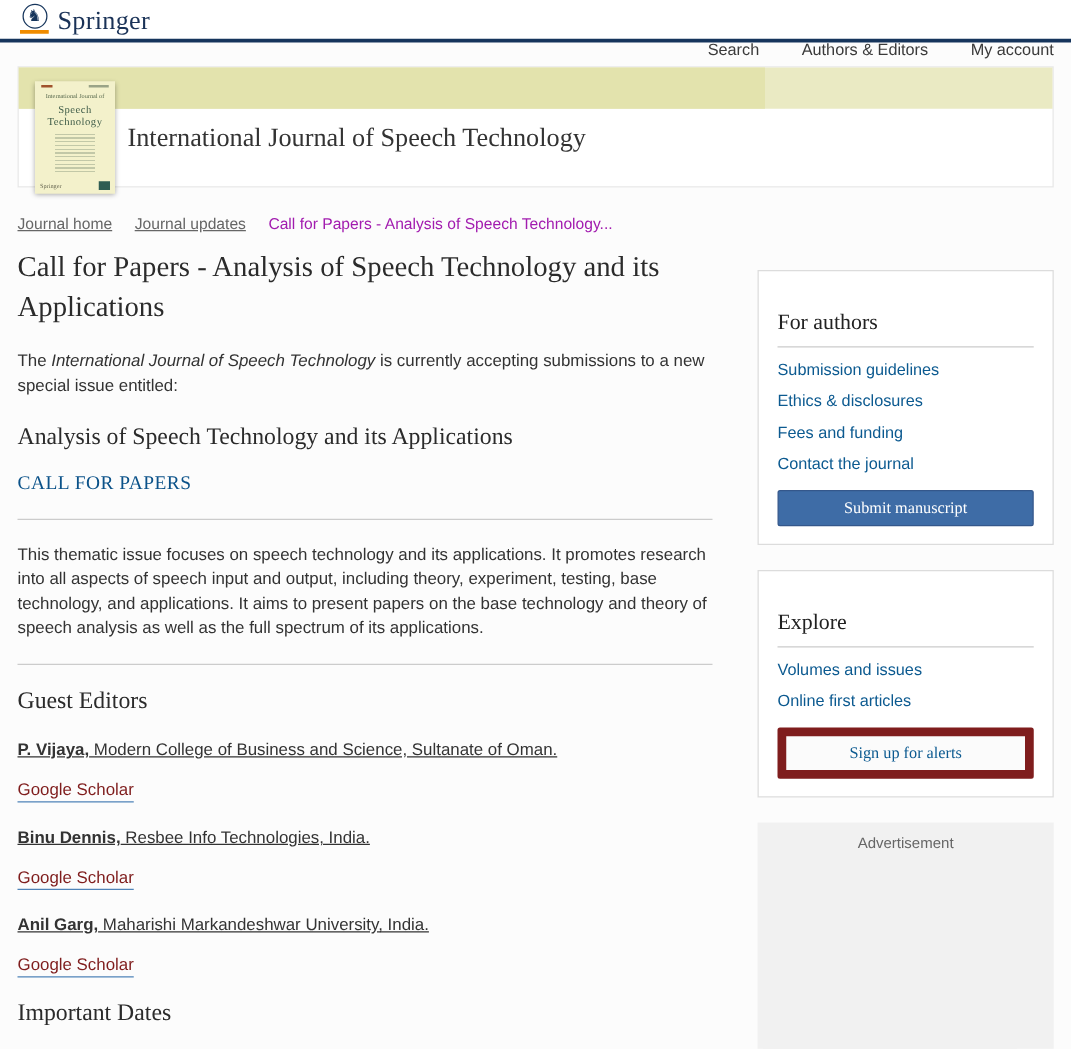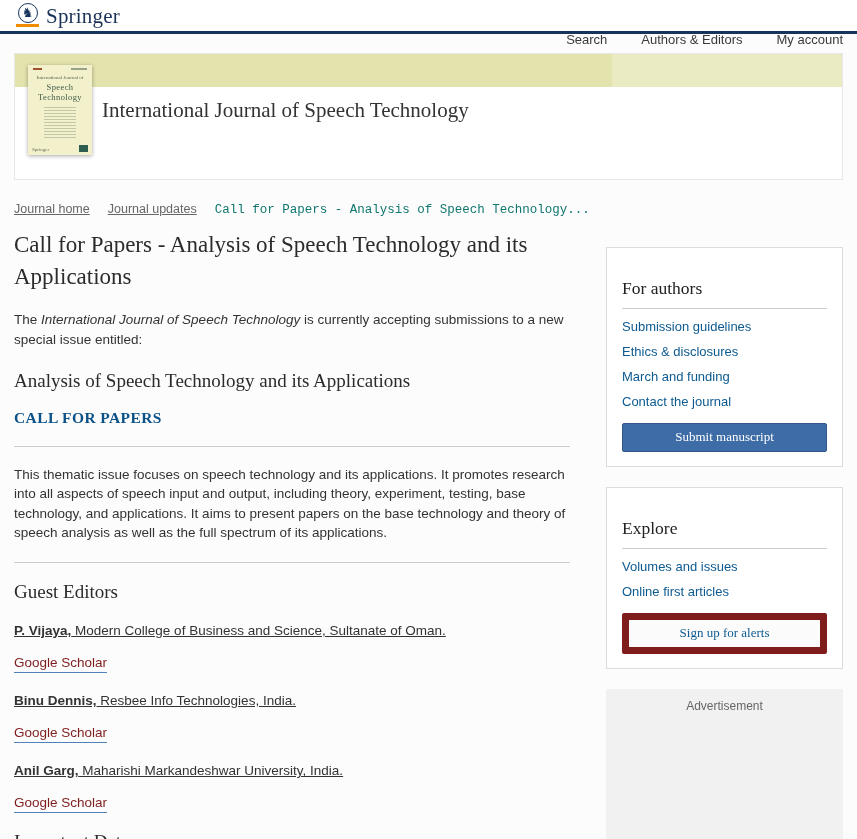--- a/index.html
+++ b/index.html
@@ -28,21 +28,21 @@
   .logo-underline { width:23px; height:3px; background:#f08c00; margin-top:1px; }
   .logo-text {
     font-family:"Liberation Serif", serif; font-size:21px; color:#1a3257;
     line-height:30px; letter-spacing:.2px;
   }
   .top-nav { display:flex; gap:34px; padding-right:4px; }
   .top-nav a { color:#3a3a3a; font-size:13px; text-decoration:none;margin-top:48px; }
 
   
   .banner-card {
-    margin:19px 14px 0; height:127px;
+    margin:19px 14px 0; height:97px;
     background:#fff; border:1px solid #e7e7e7; position:relative;
   }
   .banner-strip { height:33px; background:#eaeac3; position:relative; }
   .banner-strip-left { position:absolute; left:0; top:0; height:100%; width:597px; background:#e3e3ad; }
   .cover {
     position:absolute; left:13px; top:11px; width:64px; height:90px;
     background:#f3f1cb; box-shadow:0 1px 4px rgba(0,0,0,.35);
     font-family:"Liberation Serif", serif; overflow:hidden;
   }
   .cover-top { display:flex; justify-content:space-between; padding:3px 5px 0; }
@@ -63,40 +63,40 @@
   .cover-square { width:9px; height:7px; background:#2e5d52; }
   .banner-title {
     position:absolute; left:87px; top:44px;
     font-family:"Liberation Serif", serif; font-size:21px; color:#333;
     text-decoration:none;
   }
 
   
   .breadcrumb { margin:22px 14px 0; display:flex; gap:18px; font-size:12.5px; align-items:baseline; }
   .crumb-link { color:#666; text-decoration:underline; }
-  .crumb-current { color:#0f766e;font-family:Liberation Mono, monospace; }
+  .crumb-current { color:#a21caf; }
 
   
   .content { display:flex; margin:12px 14px 0; gap:36px; align-items:flex-start; }
   .main-col { width:556px; }
   .side-col { width:237px; margin-top:18px; }
 
   .page-title {
     font-family:"Liberation Serif", serif; font-weight:normal;
     font-size:23px; line-height:1.38; color:#2b2b2b; margin:0;
   }
   .intro { font-size:13.5px; line-height:1.42; margin:18px 0 0; }
   .intro .jtitle { font-style:italic; }
   .issue-title {
     font-family:"Liberation Serif", serif; font-weight:normal;
     font-size:19px; color:#2b2b2b; margin:21px 0 0;
   }
   .call-link {
     display:inline-block; margin-top:17px;
-    font-family:"Liberation Serif", serif; font-weight:bold;
+    font-family:"Liberation Serif", serif; font-weight:normal;
     font-size:15.5px; letter-spacing:.4px; color:#0b5289; text-decoration:none;
   }
   .divider { border:none; border-top:1px solid #ccc; margin:19px 0 0; }
   .desc { font-size:13.5px; line-height:1.45; margin:18px 0 0; }
   .section-heading {
     font-family:"Liberation Serif", serif; font-weight:normal;
     font-size:19px; color:#2b2b2b; margin:18px 0 0;
   }
   .editor { margin-top:18px; font-size:13.5px; line-height:1.45;text-decoration:underline; }
   .editor-name { font-weight:bold; }
@@ -205,21 +205,21 @@
     <p class="date-line"><span class="date-label">Submissions Open:</span><span> March 30, 2021</span></p>
     
   </main>
 
   <aside class="side-col">
 
     <div class="side-card">
       <h3 class="side-heading">For authors</h3>
       <a class="side-link">Submission guidelines</a>
       <a class="side-link">Ethics &amp; disclosures</a>
-      <a class="side-link">March and funding</a>
+      <a class="side-link">Fees and funding</a>
       <a class="side-link">Contact the journal</a>
       <button class="btn btn-primary">Submit manuscript</button>
     </div>
 
     <div class="side-card">
       <h3 class="side-heading">Explore</h3>
       <a class="side-link">Volumes and issues</a>
       <a class="side-link">Online first articles</a>
       <button class="btn btn-secondary">Sign up for alerts</button>
     </div>

